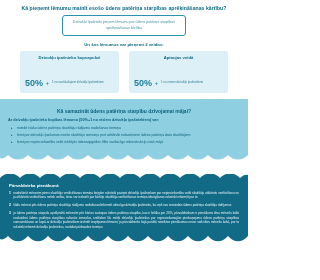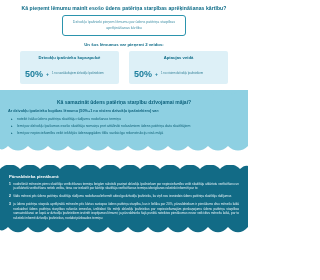--- a/index.html
+++ b/index.html
@@ -35,21 +35,21 @@
     display:flex;justify-content:center;gap:10px;margin-top:4px;
   }
   .card{
     width:99px;box-sizing:border-box;background:#ddf0f7;border-radius:2px;
     padding:4px 5px 5px 5px;
   }
   .card-title{
     font-size:4.2px;font-weight:bold;color:#0b6a86;text-align:center;
     line-height:1.2;
   }
-  .card-body{display:flex;align-items:center;gap:3px;margin-top:10px;}
+  .card-body{display:flex;align-items:center;gap:3px;margin-top:19px;}
   .pct{font-size:9px;font-weight:bold;color:#1d7e9c;line-height:1;white-space:nowrap;}
   .plus{font-size:5px;color:#1d7e9c;font-weight:bold;line-height:1;}
   .pct-note{font-size:2.9px;color:#2f7d95;line-height:1.35;}
 
   
   .band-light{position:relative;background:#8ed0e2;margin-top:7px;padding:0 8px 6px 8px;}
   .wave-top-light{
     display:block;width:100%;height:8px;margin-top:-1px;
   }
   .band-title{

